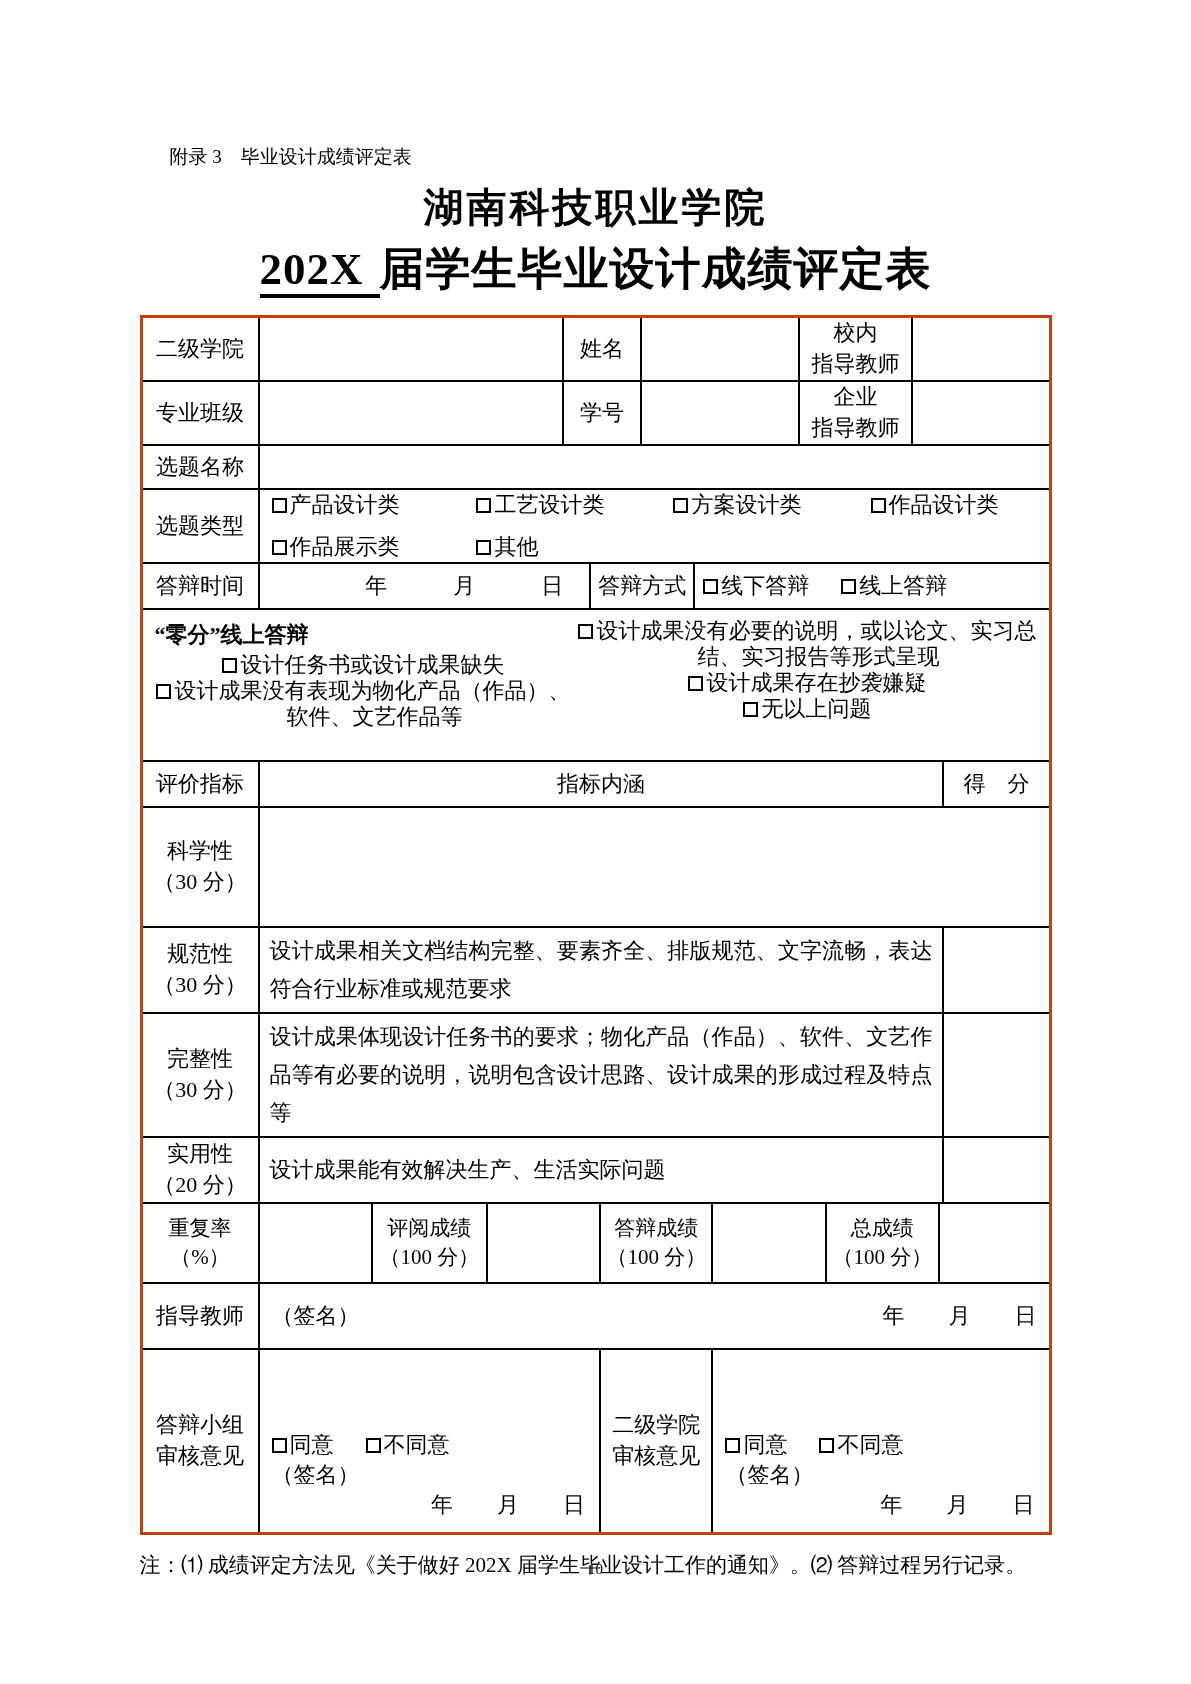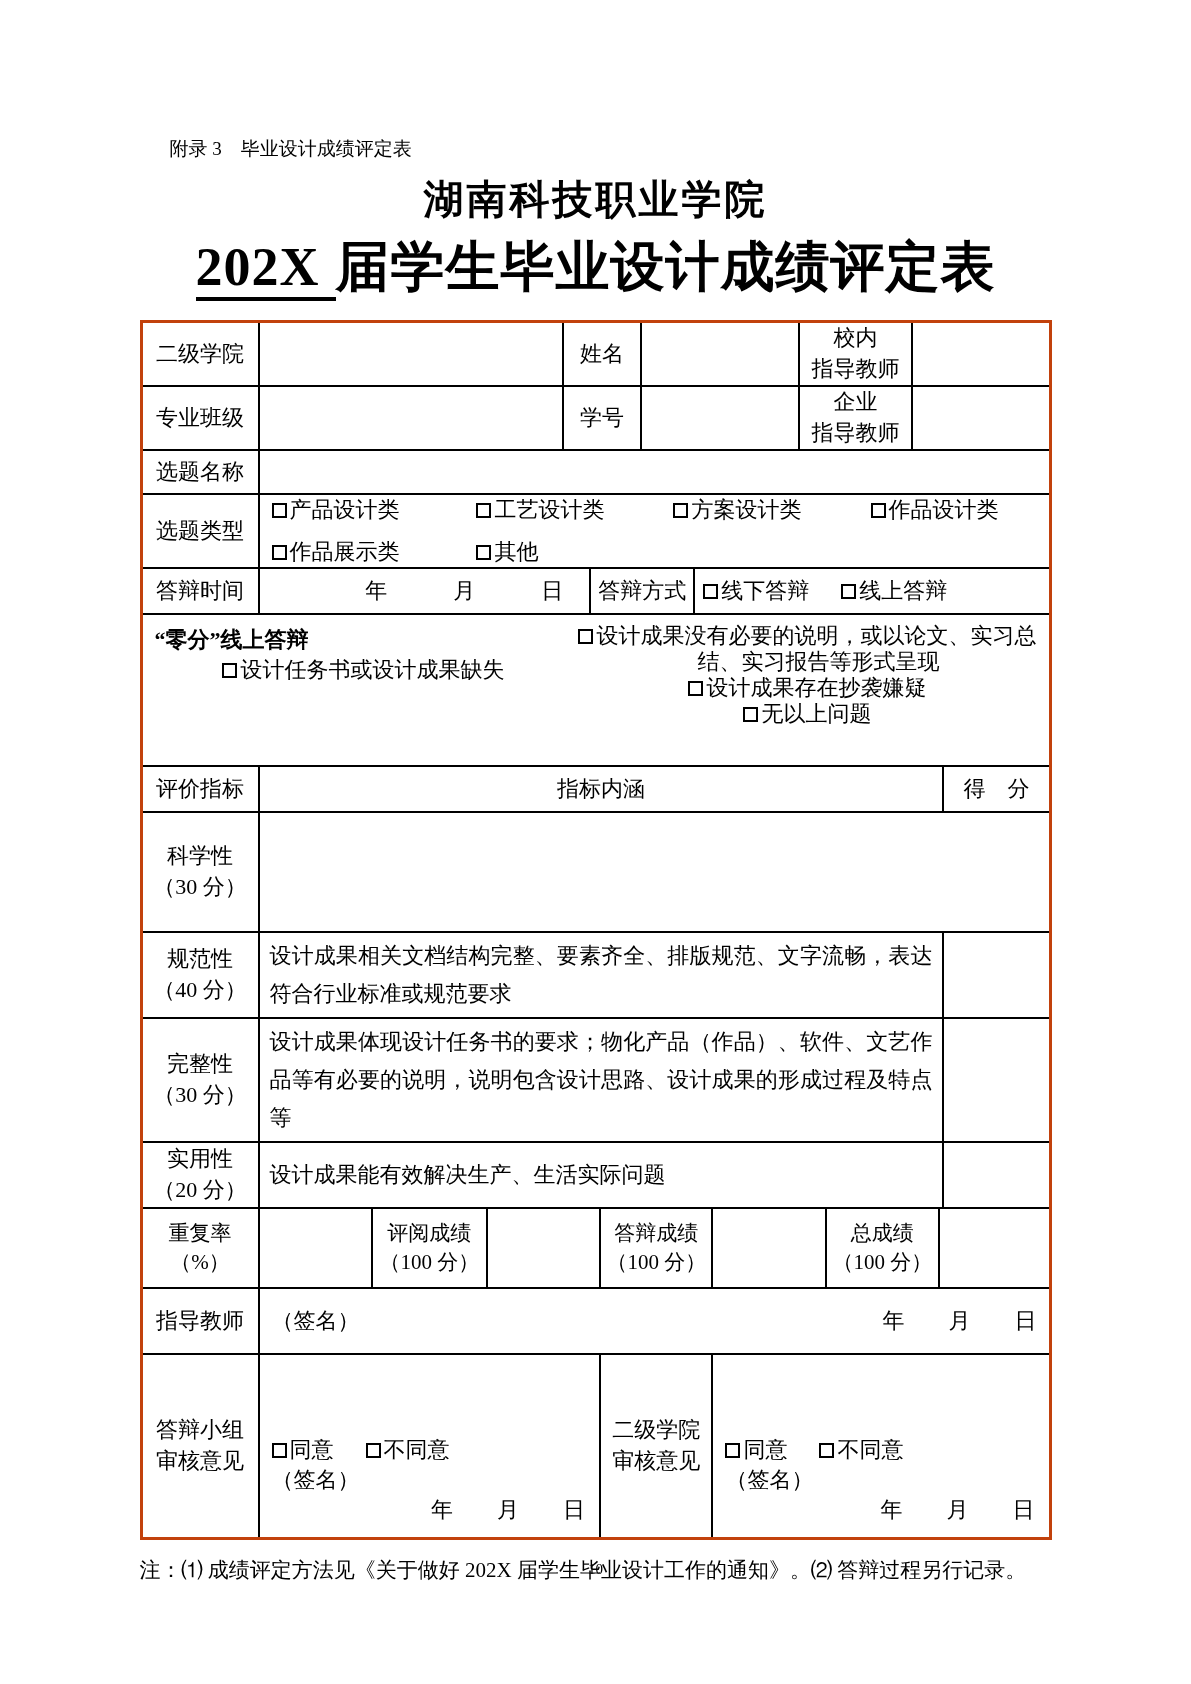--- a/index.html
+++ b/index.html
@@ -1,23 +1,23 @@
 <!DOCTYPE html>
 <html><head>
 <meta charset="utf-8">
 <style>
   html,body{margin:0;padding:0;background:#fff;}
   .page{
     width:1191px;height:1684px;position:relative;background:#fff;color:#000;
     font-family:"Liberation Serif","DejaVu Serif",serif;font-size:22px;overflow:hidden;
   }
-  .content{width:912px;margin:0 auto;padding-top:136px;}
+  .content{width:912px;margin:8px auto;padding-top:136px;}
   .appendix{font-size:19px;margin:0 0 8px 30px;}
   .title{font-size:40px;font-weight:bold;text-align:center;margin:10px 0 0;letter-spacing:3px;}
-  .subtitle{font-size:54px;font-weight:bold;text-align:center;margin:4px 0 16px;letter-spacing:1px;}
+  .subtitle{font-size:45px;font-weight:bold;text-align:center;margin:4px 0 16px;letter-spacing:1px;}
   .subtitle .u{border-bottom:4px solid #000;padding-right:16px;}
 
   
   .tbl{border:3px solid #c2410c;}
   .trow{display:flex;border-top:2px solid #000;align-items:stretch;}
   .trow:first-child{border-top:none;}
   .c{border-left:2px solid #000;box-sizing:border-box;display:flex;align-items:center;
      justify-content:center;text-align:center;min-width:0;}
   .c:first-child{border-left:none;}
   .grow{flex:1;}
@@ -116,20 +116,21 @@
           </div>
         </div>
       </div>
 
       <div class="trow" style="min-height:150px">
         <div class="c grow leftcell" style="align-items:flex-start">
           <div class="zwrap">
             <div class="zleft">
               <div class="ztitle">“零分”线上答辩</div>
               <div class="zitem"><span class="cb"></span><span>设计任务书或设计成果缺失</span></div>
+              <div class="zitem"><span class="cb"></span><span>设计成果没有表现为物化产品（作品）、软件、文艺作品等</span></div>
             </div>
             <div class="zright">
               <div class="zitem"><span class="cb"></span><span>设计成果没有必要的说明，或以论文、实习总结、实习报告等形式呈现</span></div>
               <div class="zitem"><span class="cb"></span><span>设计成果存在抄袭嫌疑</span></div>
               <div class="zitem"><span class="cb"></span><span>无以上问题</span></div>
             </div>
           </div>
         </div>
       </div>
 
@@ -140,21 +141,21 @@
       </div>
 
       <div class="trow" style="min-height:118px">
         <div class="c pre" style="width:12.7%">科学性
 （30 分）</div>
         <div class="c grow"></div>
       </div>
 
       <div class="trow" style="min-height:84px">
         <div class="c pre" style="width:12.7%">规范性
-（40 分）</div>
+（30 分）</div>
         <div class="c desc" style="width:75.6%">
             <span>设计成果相关文档结构完整、要素齐全、排版规范、文字流畅，表达符合行业标准或规范要求</span>
           </div>
         <div class="c grow"></div>
       </div>
 
       <div class="trow" style="min-height:120px">
         <div class="c pre" style="width:12.7%">完整性
 （30 分）</div>
         <div class="c desc" style="width:75.6%">

